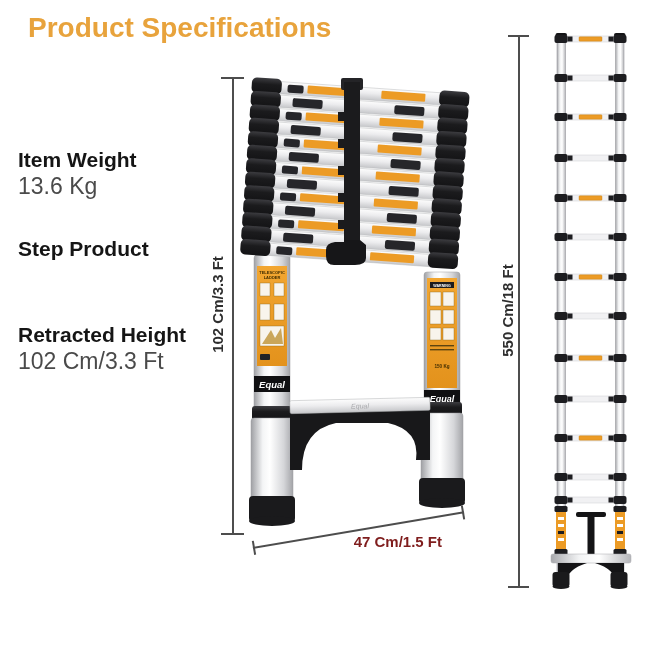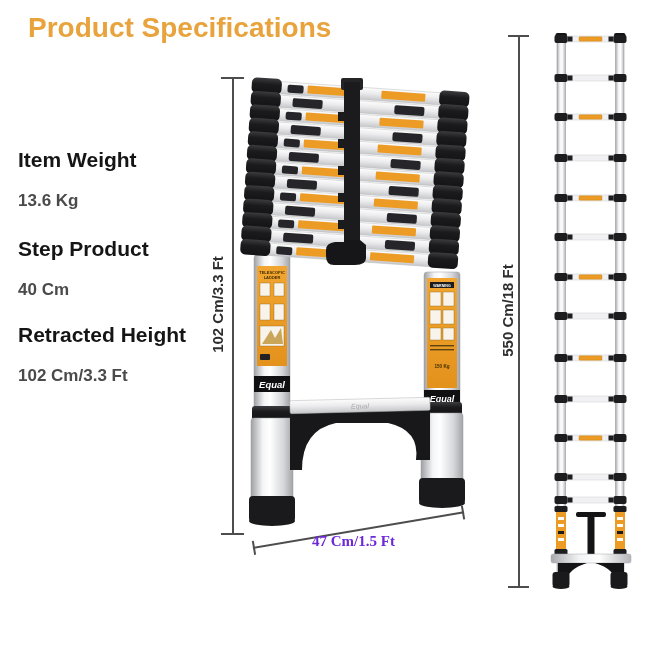--- a/index.html
+++ b/index.html
@@ -6,52 +6,51 @@
   .canvas{
     position:relative;width:645px;height:645px;background:#ffffff;
     font-family:"Liberation Sans",sans-serif;overflow:hidden;
   }
   .title{
     position:absolute;left:28px;top:12px;
     font-size:28px;font-weight:700;color:#E8A33C;letter-spacing:0px;white-space:nowrap;
   }
   .spec{position:absolute;left:18px;white-space:nowrap;}
   .spec .label{font-size:21px;font-weight:700;color:#151515;line-height:24px;text-align:center;}
-  .spec .value{font-size:17px;font-weight:700;color:#4a4a4a;line-height:22px;margin-top:18px;}
+  .spec .value{font-size:23px;font-weight:400;color:#4a4a4a;line-height:22px;margin-top:3px;}
   .dim-vline{position:absolute;width:2px;background:#4d4d4d;}
   .dim-htick{position:absolute;height:2px;background:#4d4d4d;}
   .dim-label-v{
     position:absolute;width:132px;text-align:center;
     transform:rotate(-90deg);transform-origin:center center;
     font-size:15px;font-weight:700;color:#2e2e2e;white-space:nowrap;
   }
   .dim-label-h{
-    position:absolute;width:130px;text-align:left;
-    font-size:15px;font-weight:700;color:#6d28d9;white-space:nowrap;font-family:Liberation Serif, serif;
+    position:absolute;width:130px;text-align:right;
+    font-size:15px;font-weight:700;color:#7f1d1d;white-space:nowrap;
   }
   .dim-slant{position:absolute;left:253px;top:547px;width:214px;height:2px;
     transform:rotate(-9.6deg);transform-origin:0 50%;}
   .dim-slant .line{position:absolute;left:0;top:0;width:214px;height:2px;background:#4d4d4d;}
   .dim-slant .tick{position:absolute;width:2px;height:14px;top:-6px;background:#4d4d4d;}
   svg{position:absolute;display:block;}
 </style>
 </head>
 <body>
 
 <div class="canvas">
 
   <div class="title">Product Specifications</div>
 
   <div class="spec" style="top:148px">
     <div class="label">Item Weight</div>
     <div class="value">13.6 Kg</div>
   </div>
   <div class="spec" style="top:237px">
     <div class="label">Step Product</div>
-    <div class="value">40 Cm</div>
   </div>
   <div class="spec" style="top:323px">
     <div class="label">Retracted Height</div>
     <div class="value">102 Cm/3.3 Ft</div>
   </div>
 
   <svg style="left:240px;top:68px" width="230" height="470" viewBox="0 0 230 470">
     <defs>
       <linearGradient id="alu" x1="0" y1="0" x2="0" y2="1">
         <stop offset="0" stop-color="#fdfdfd"></stop>

